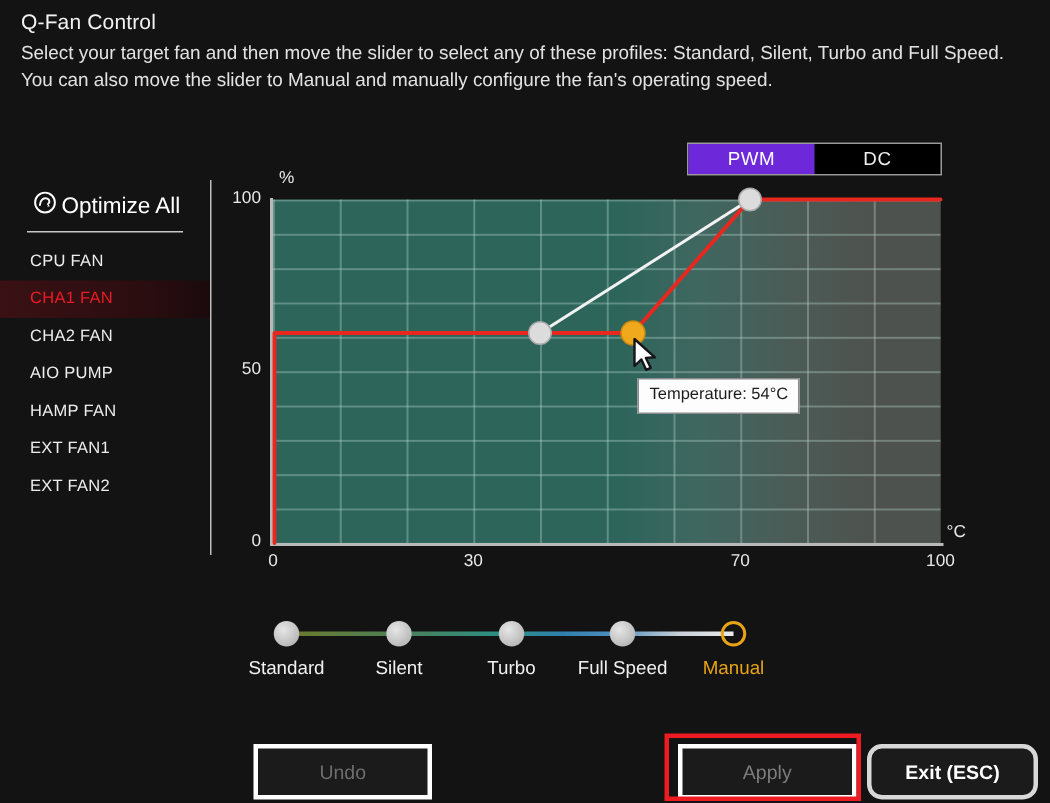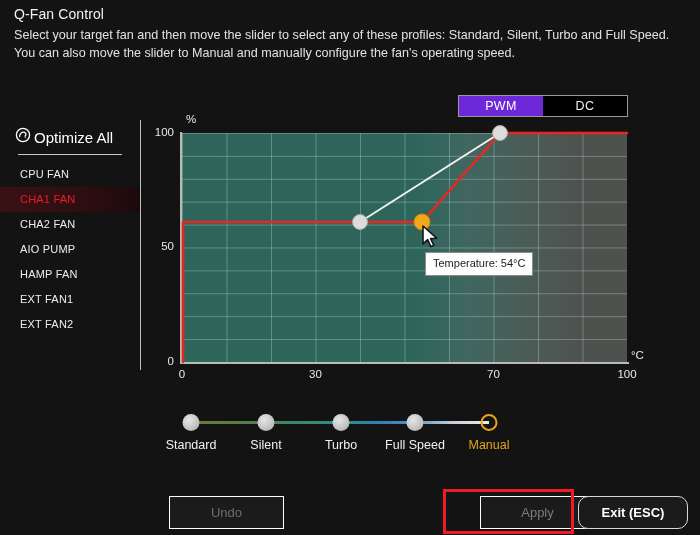--- a/index.html
+++ b/index.html
@@ -68,21 +68,21 @@
   #sidebar {
     position: absolute;
     left: 0;
     top: 124px;
     width: 140px;
   }
   #optimize-all {
     display: flex;
     align-items: center;
     gap: 3px;
-    padding-left: 15px;
+    padding-left: 22px;
     height: 26px;
   }
   #optimize-all .oa-label {
     font-size: 15px;
     color: #ffffff;
   }
   #sidebar-divider {
     margin: 4px 0 7px 18px;
     width: 104px;
     height: 1px;
@@ -240,40 +240,39 @@
     white-space: nowrap;
   }
   .sl-label.manual {
     color: #e8a317;
   }
 
   
   .btn {
     position: absolute;
     height: 31px;
-    border: 1px solid #ffffff;
+    border: 3px solid #ffffff;
     display: flex;
     align-items: center;
     justify-content: center;
     font-size: 13px;
     background: #1b1b1b;
     text-align: center;
   }
   #btn-undo {
     left: 169px;
     top: 496px;
     width: 113px;
     color: #6d6d6d;
   }
   #btn-apply {
     left: 452px;
     top: 496px;
     width: 113px;
     color: #7c7c7c;
-    margin-left: 28px;
   }
   #btn-exit {
     left: 578px;
     top: 496px;
     width: 108px;
     border-color: #d8d8d8;
     color: #ffffff;
     font-weight: bold;
     border-radius: 10px;
   }

